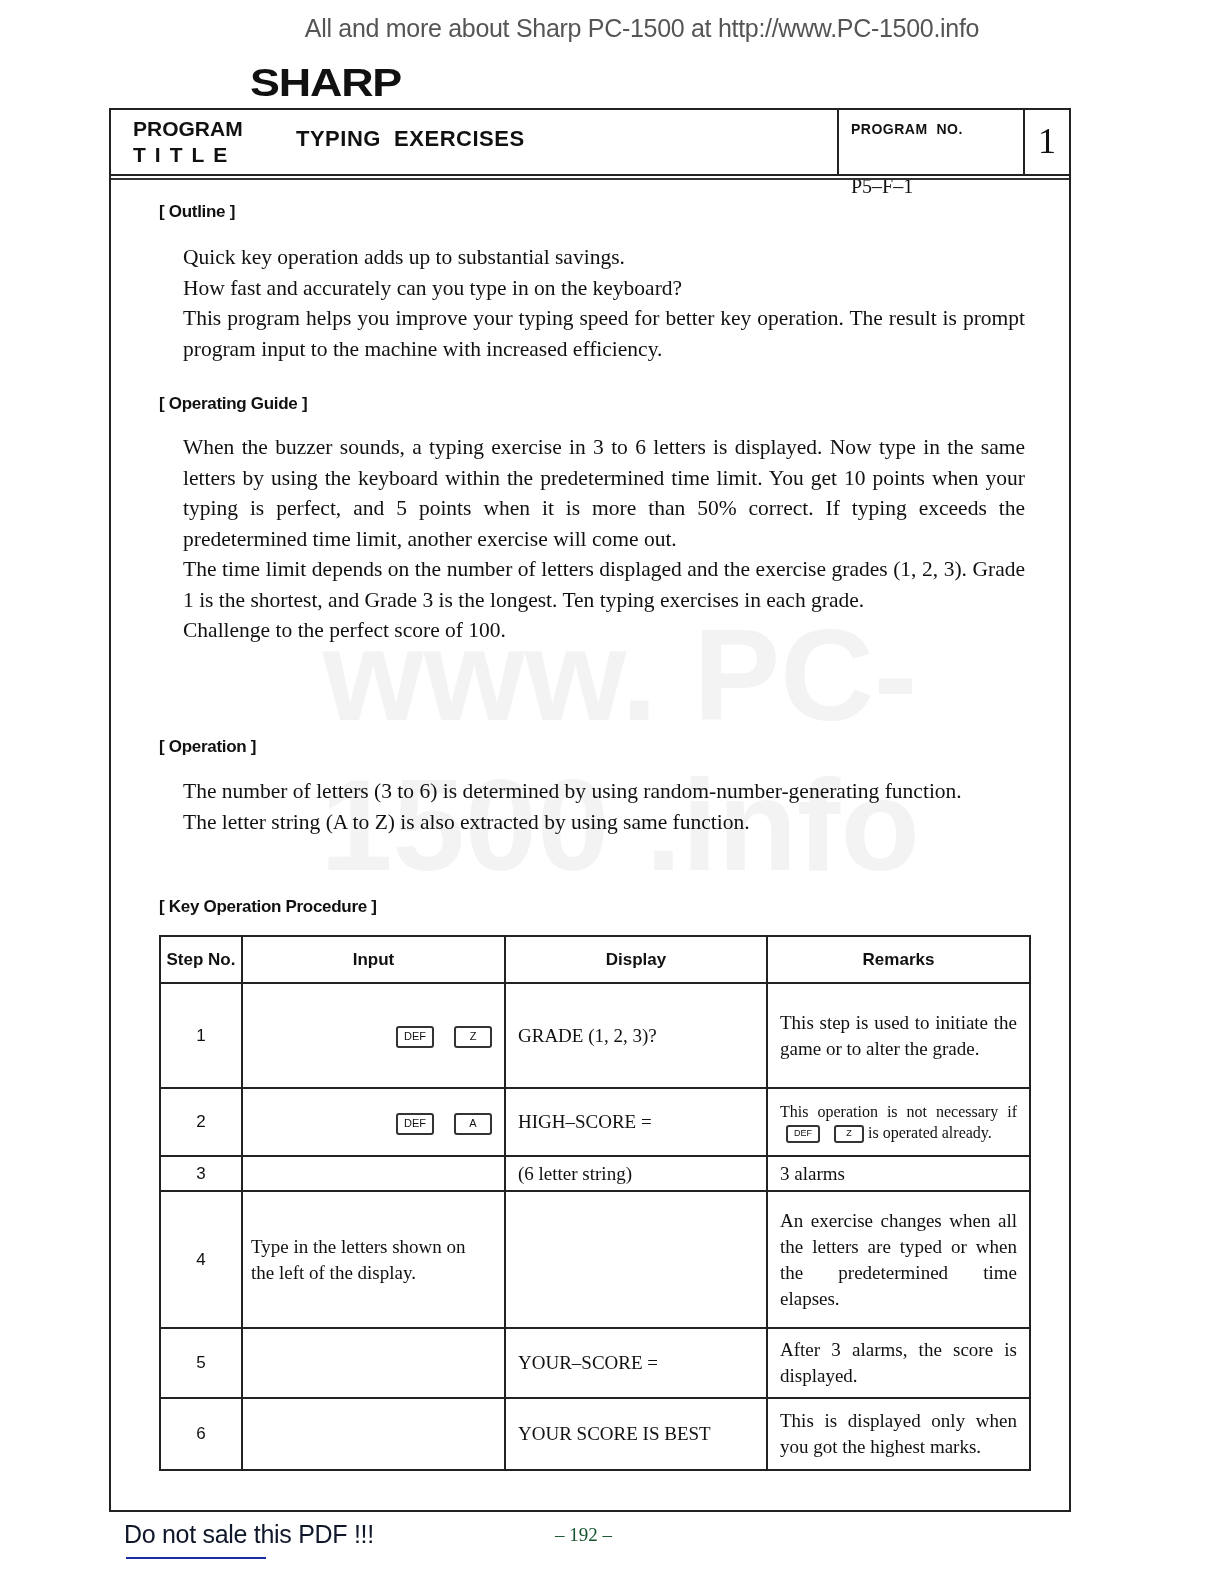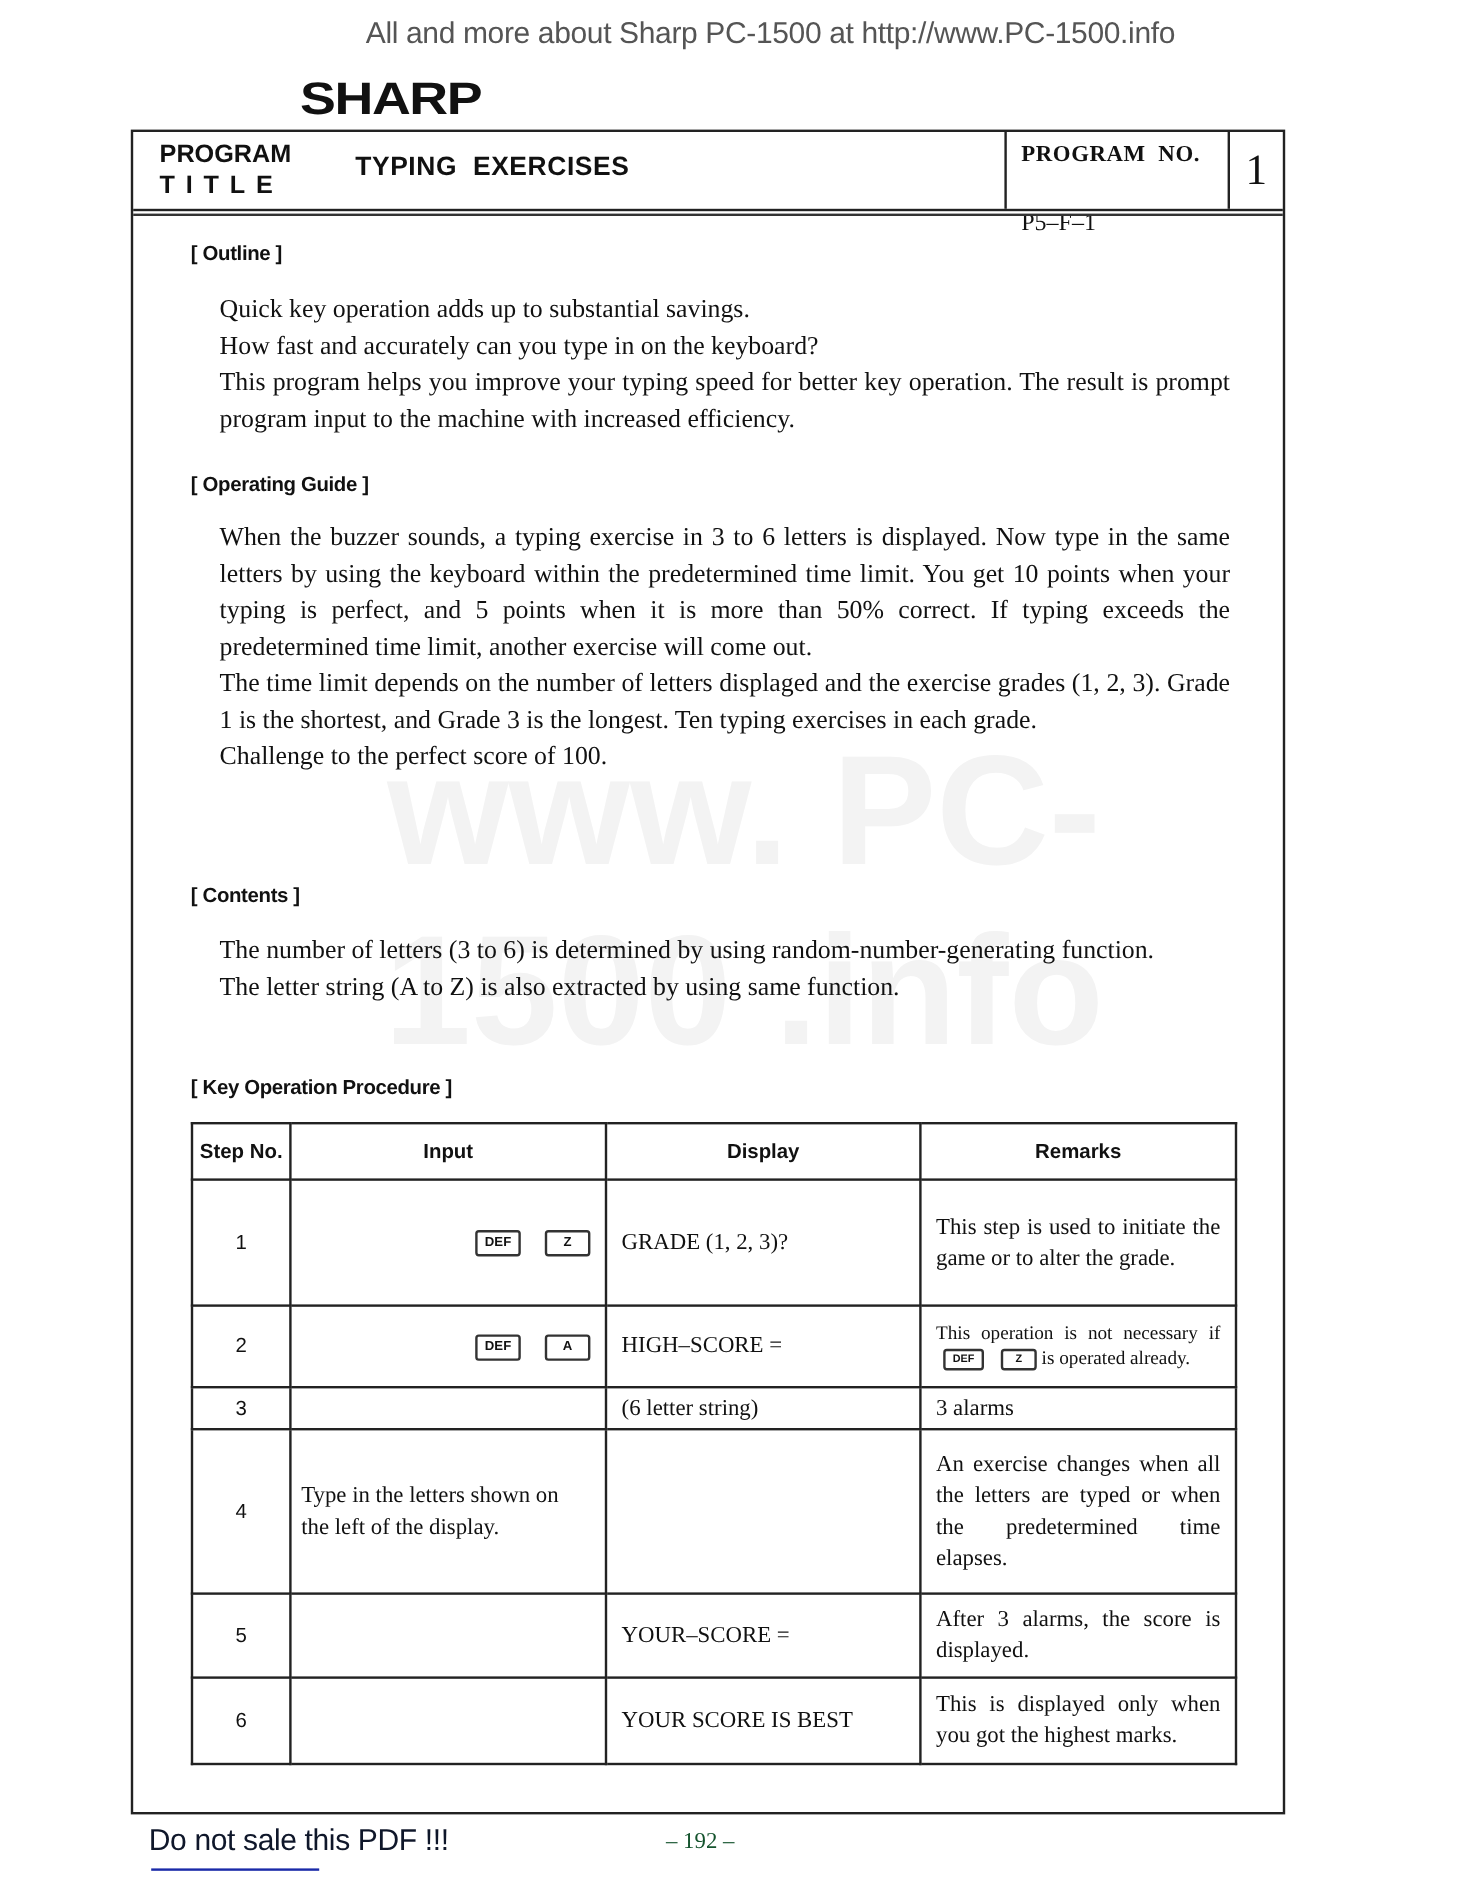--- a/index.html
+++ b/index.html
@@ -41,21 +41,21 @@
     }
     .h-label .l2 { letter-spacing: 9px; }
     .h-title {
       flex: 1; padding-top: 16px;
       font-family: "Liberation Sans", sans-serif; font-weight: bold; font-size: 22px; letter-spacing: 0.5px;
     }
     .h-prog {
       width: 186px; border-left: 2px solid #222; padding: 6px 0 0 12px; box-sizing: border-box;
     }
     .h-prog .lbl {
-      font-family: Liberation Serif, serif; font-weight: bold; font-size: 19px; line-height: 26px; letter-spacing: 0.5px;
+      font-family: Liberation Sans, sans-serif; font-weight: bold; font-size: 14px; line-height: 26px; letter-spacing: 0.5px;
     }
     .h-prog .val {
       font-family: "Liberation Serif", serif; font-size: 20px; line-height: 24px; margin-top: 32px;
     }
     .h-num {
       width: 46px; border-left: 2px solid #222;
       font-family: "Liberation Serif", serif; font-size: 36px; text-align: center; padding-top: 10px; box-sizing: border-box;
     }
     .section-head {
       position: absolute; left: 48px;
@@ -81,21 +81,21 @@
     table.proc td {
       font-family: "Liberation Serif", serif; font-size: 19px; line-height: 26px;
     }
     td.step { text-align: center; font-family: "Liberation Sans", sans-serif !important; font-size: 17px !important; }
     td.input { text-align: right; }
     td.input.text { text-align: left; padding-left: 8px; }
     td.remarks { text-align: justify; }
     td.remarks.small { font-size: 16px; line-height: 21px; }
     .key {
       display: inline-block; border: 2px solid #333; border-radius: 3px;
-      font-family: "Liberation Sans", sans-serif; font-weight: bold; font-size: 11px;
+      font-family: "Liberation Sans", sans-serif; font-weight: normal; font-size: 11px;
       line-height: 16px; height: 18px; text-align: center; vertical-align: middle;
       margin-left: 20px;
     }
     .key.def { width: 34px; }
     .key.let { width: 34px; }
     .key.sm { font-size: 9px; height: 14px; line-height: 12px; width: 30px; margin-left: 6px; }
     .key.sm.let { width: 26px; margin-left: 14px; }
     .footer-note {
       position: absolute; left: 124px; top: 1520px;
       font-family: "Liberation Sans", sans-serif; font-size: 25px; color: #0f172a; letter-spacing: -0.3px;
@@ -138,21 +138,21 @@
     <p class="last">This program helps you improve your typing speed for better key operation. The result is prompt program input to the machine with increased efficiency.</p>
   </div>
 
   <div class="section-head" style="top:284px;">[ Operating Guide ]</div>
   <div class="para" style="top:322px;">
     <p class="last">When the buzzer sounds, a typing exercise in 3 to 6 letters is displayed. Now type in the same letters by using the keyboard within the predetermined time limit. You get 10 points when your typing is perfect, and 5 points when it is more than 50% correct. If typing exceeds the predetermined time limit, another exercise will come out.</p>
     <p class="last">The time limit depends on the number of letters displaged and the exercise grades (1, 2, 3). Grade 1 is the shortest, and Grade 3 is the longest. Ten typing exercises in each grade.</p>
     <p class="last">Challenge to the perfect score of 100.</p>
   </div>
 
-  <div class="section-head" style="top:627px;">[ Contents ]</div>
+  <div class="section-head" style="top:627px;">[ Operation ]</div>
   <div class="para" style="top:666px;">
     <p class="last">The number of letters (3 to 6) is determined by using random-number-generating function.</p>
     <p class="last">The letter string (A to Z) is also extracted by using same function.</p>
   </div>
 
   <div class="section-head" style="top:787px;">[ Key Operation Procedure ]</div>
 
   <table class="proc">
     <colgroup>
       <col style="width:82px">

